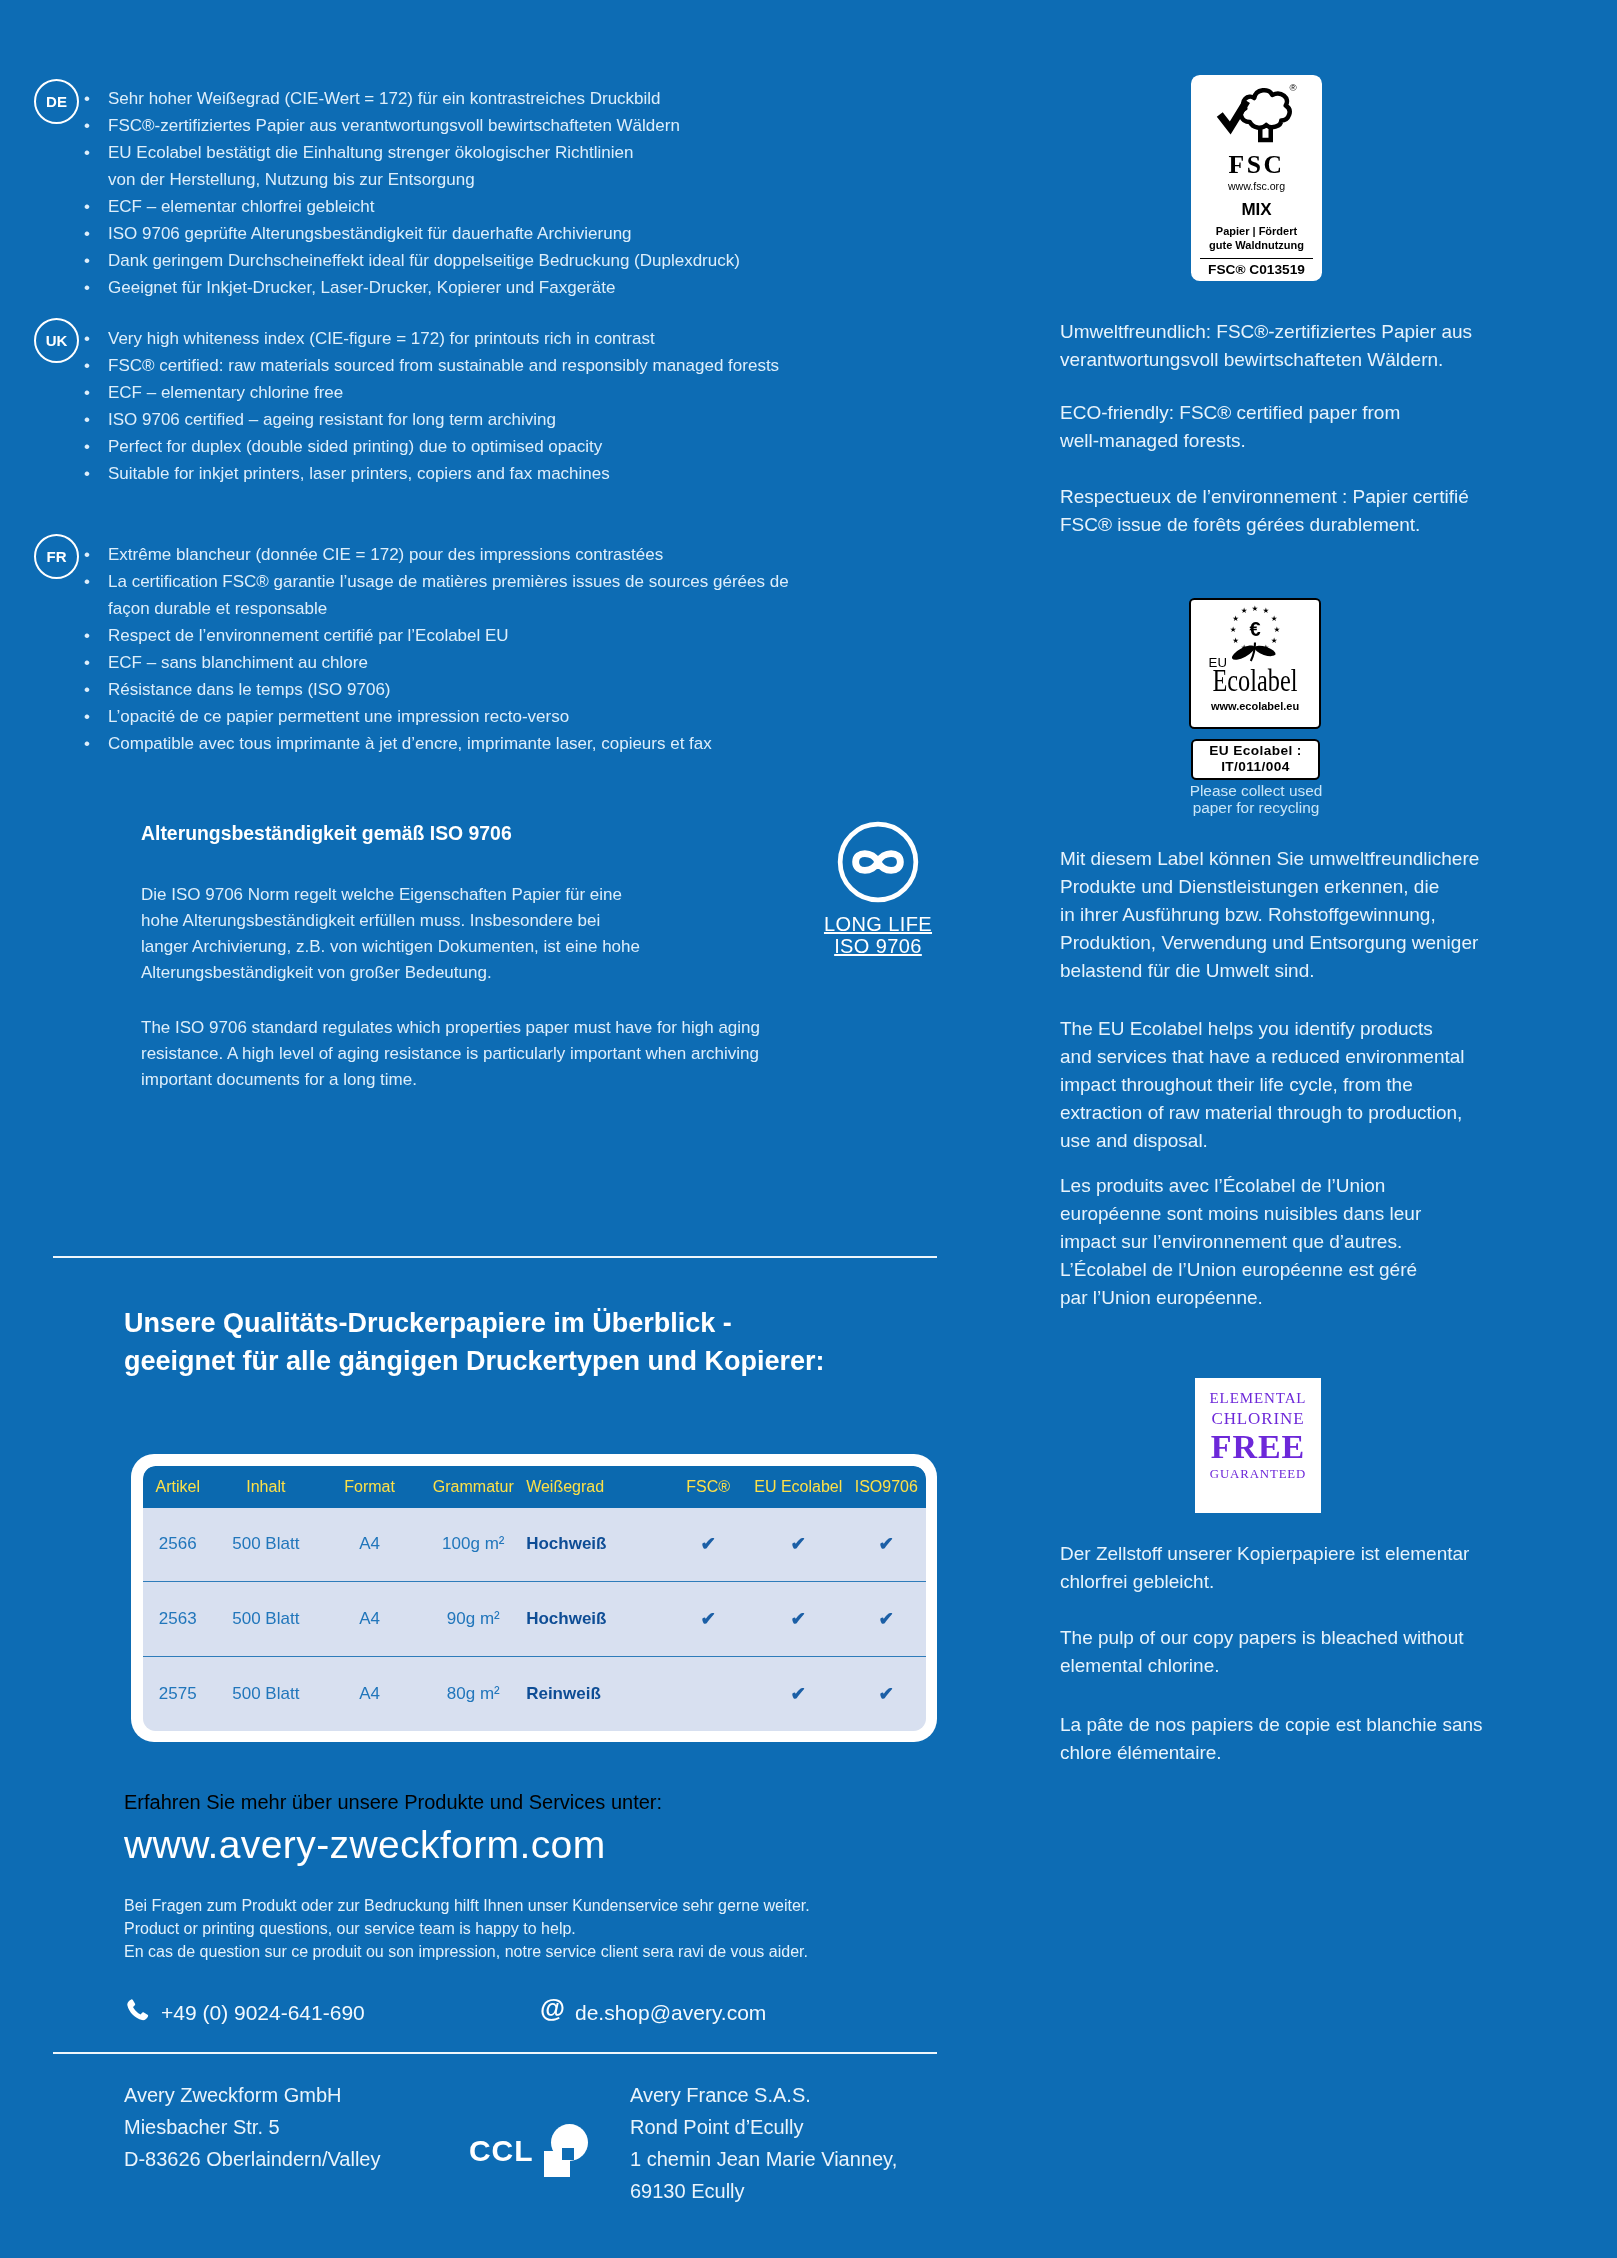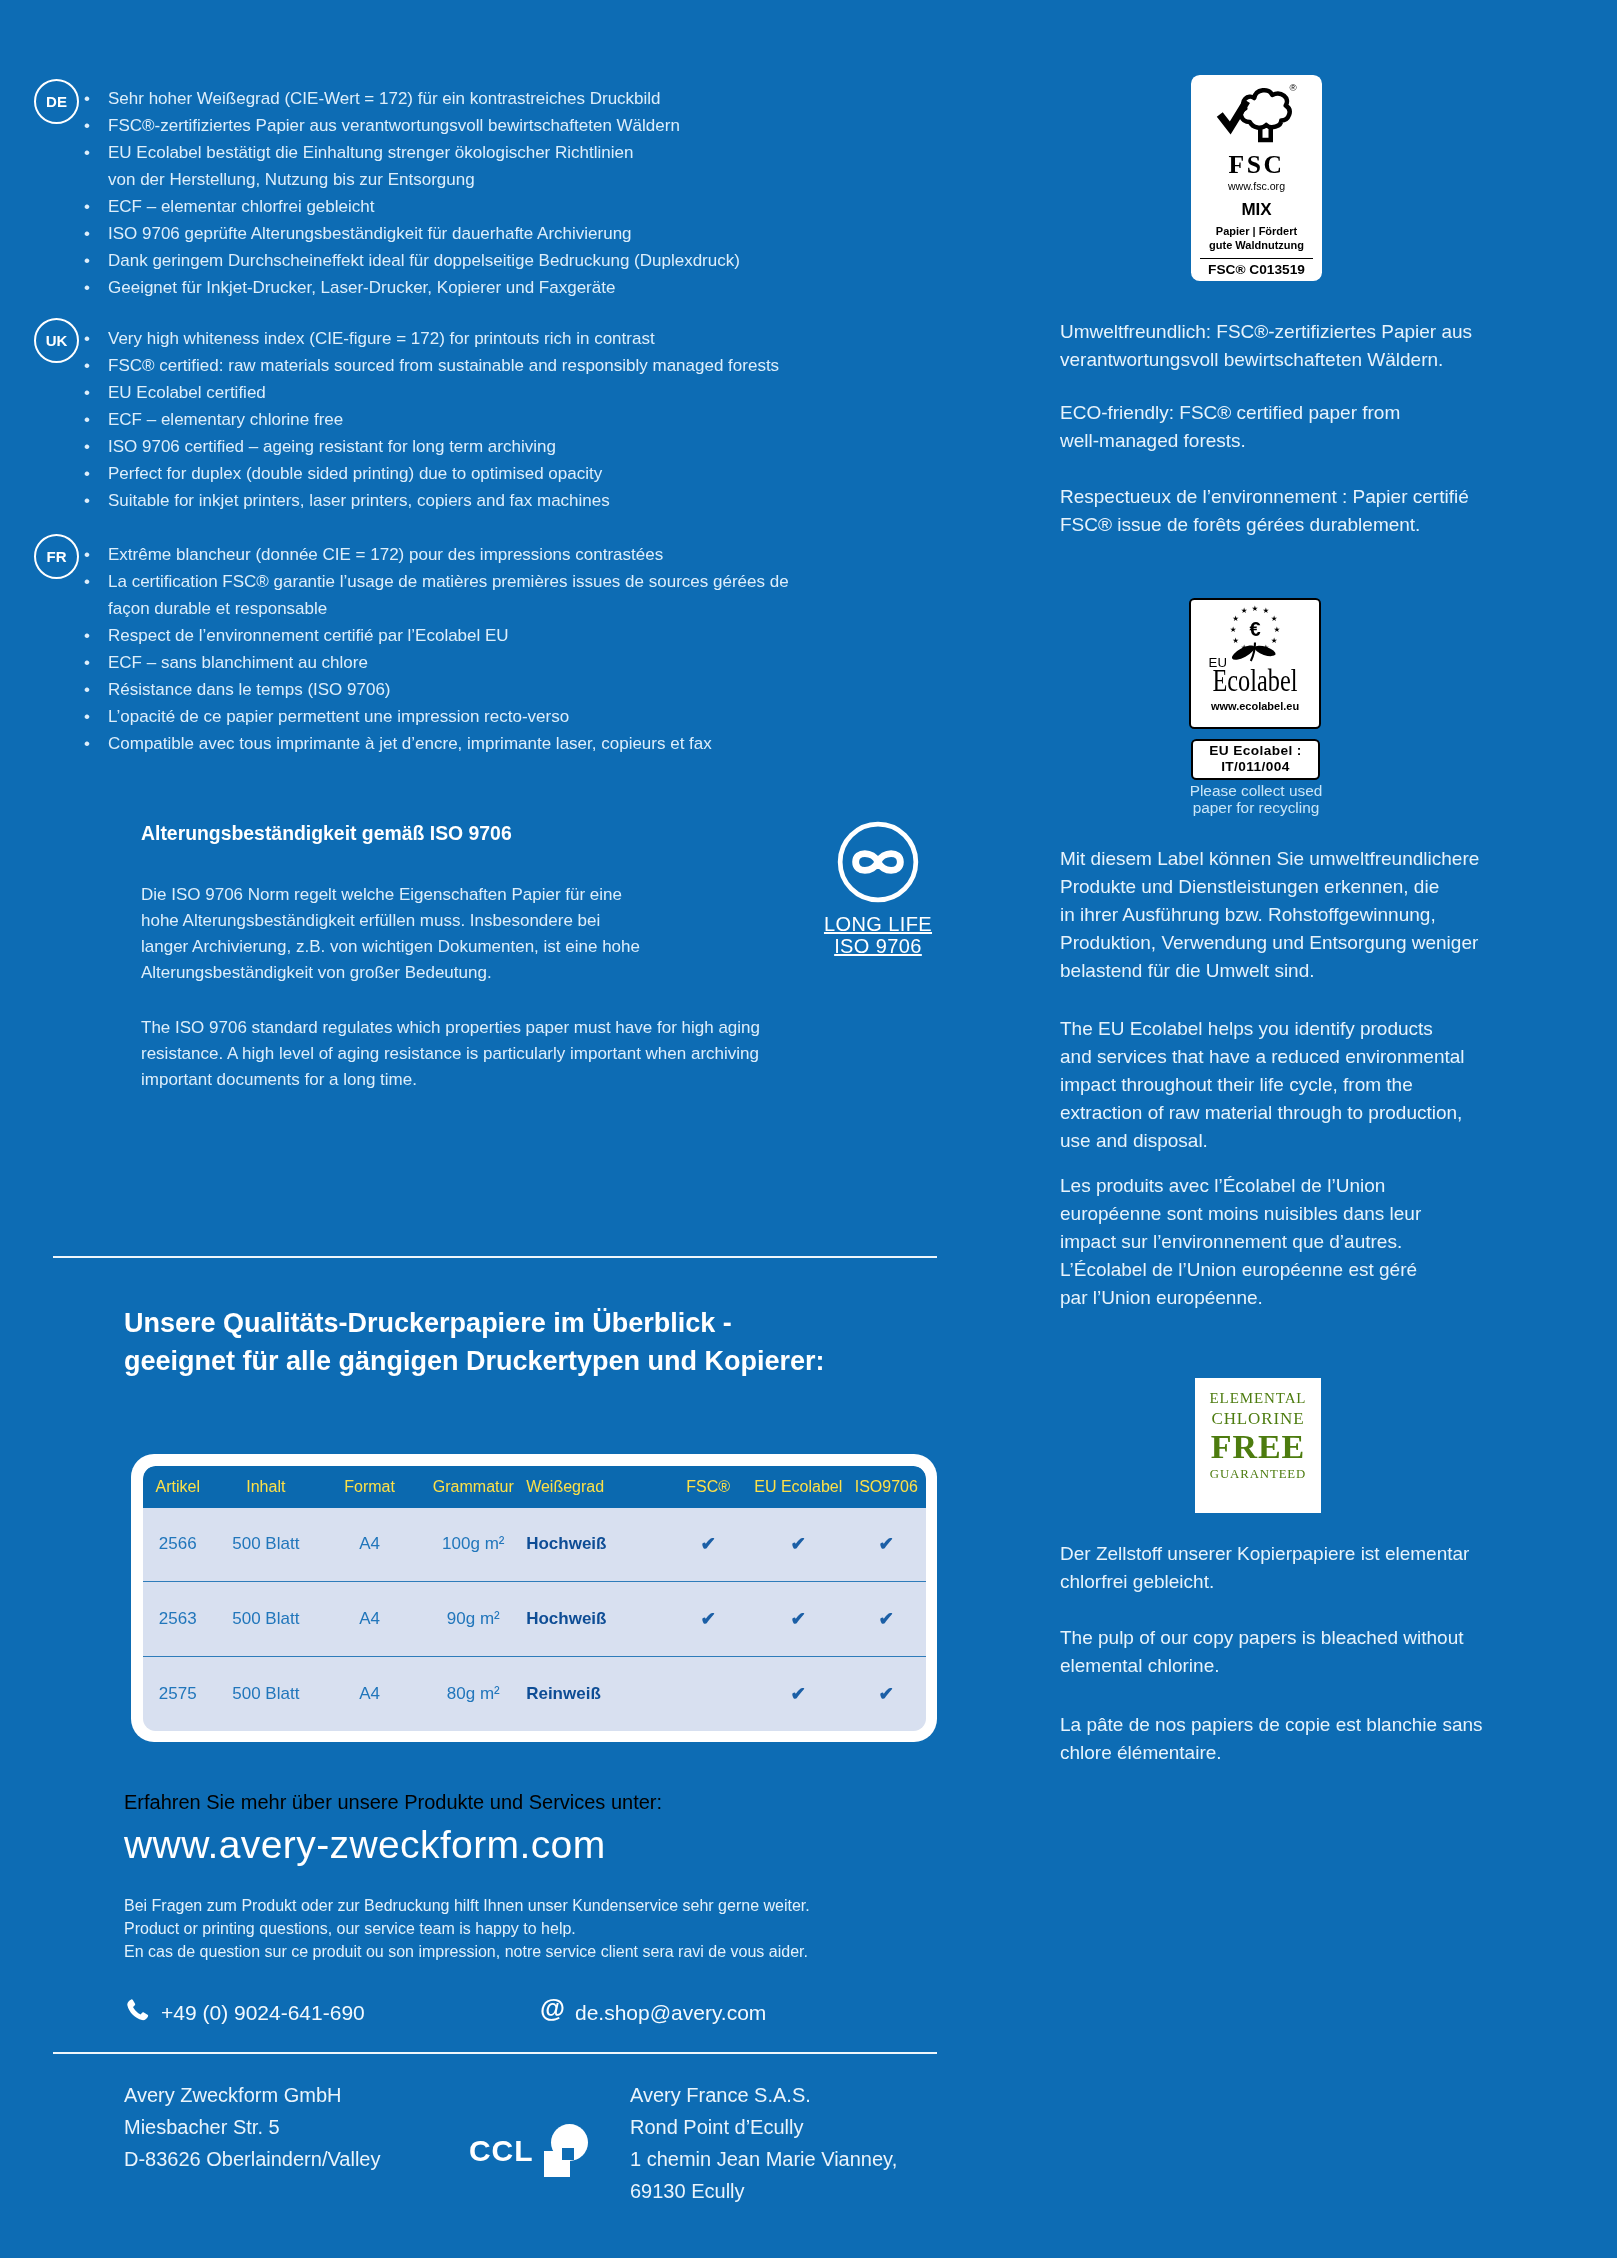--- a/index.html
+++ b/index.html
@@ -65,21 +65,21 @@
   .eco-eu{position:absolute;top:55px;left:17.6px;font-size:13.2px;}
   .eco-name{position:absolute;top:62px;left:0;right:0;text-align:center;font-family:"Liberation Serif",serif;
             font-size:25.6px;transform:scale(0.95,1.25);transform-origin:center top;}
   .eco-url{position:absolute;top:100px;left:0;right:0;text-align:center;font-weight:bold;font-size:11px;}
   .eco-id{position:absolute;left:1191px;top:739px;width:129px;background:#fff;border:2.6px solid #000;border-radius:5.3px;
           box-sizing:border-box;text-align:center;font-weight:bold;font-size:13.7px;line-height:16.3px;
           padding:1.8px 0 2.6px 0;white-space:pre-line;color:#000;letter-spacing:0.4px;}
   .eco-recycle{position:absolute;left:1172px;top:782px;width:168px;text-align:center;font-size:15.4px;
                line-height:17px;color:#c9e6f8;white-space:pre-line;}
   .ecf-box{position:absolute;left:1195px;top:1378px;width:126px;height:135px;background:#fff;text-align:center;
-           color:#4d7c0f;font-family:"Liberation Serif",serif;}
+           color:#6d28d9;font-family:"Liberation Serif",serif;}
   .ecf-l1{font-size:15px;letter-spacing:0.9px;padding-top:11.5px;}
   .ecf-l2{font-size:17px;letter-spacing:0.9px;margin-top:2.6px;}
   .ecf-l3{font-size:34px;font-weight:bold;line-height:36px;letter-spacing:0.9px;}
   .ecf-l4{font-size:12.8px;letter-spacing:0.9px;margin-top:1.8px;}
   
   .rp{position:absolute;left:1060px;width:494px;font-size:19px;line-height:28px;white-space:pre-line;color:#e7f3fc;}
 </style>
 </head>
 <body>
 
@@ -119,23 +119,20 @@
         <span class="b-text">Geeignet für Inkjet-Drucker, Laser-Drucker, Kopierer und Faxgeräte</span>
       </div>
   </div>
 
   <div class="bullets" style="top:325px;">
     <div class="b-item">
         <span class="b-text">Very high whiteness index (CIE-figure = 172) for printouts rich in contrast</span>
       </div>
     <div class="b-item">
         <span class="b-text">FSC® certified: raw materials sourced from sustainable and responsibly managed forests</span>
-      </div>
-    <div class="b-item">
-        <span class="b-text">EU Ecolabel certified</span>
       </div>
     <div class="b-item">
         <span class="b-text">ECF – elementary chlorine free</span>
       </div>
     <div class="b-item">
         <span class="b-text">ISO 9706 certified – ageing resistant for long term archiving</span>
       </div>
     <div class="b-item">
         <span class="b-text">Perfect for duplex (double sided printing) due to optimised opacity</span>
       </div>

